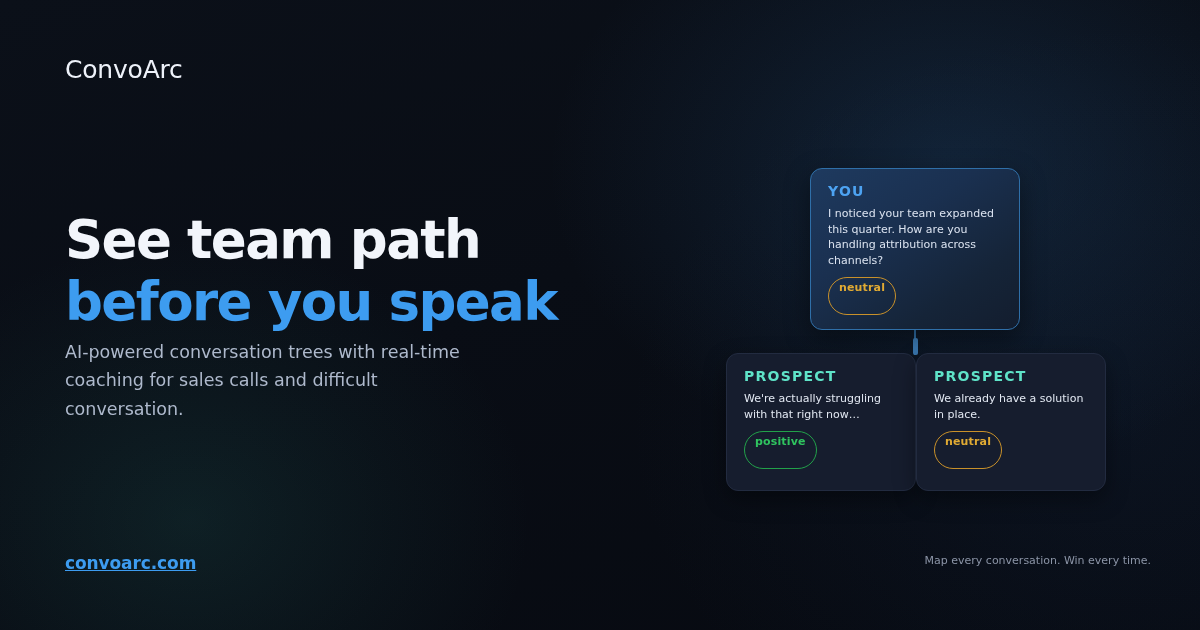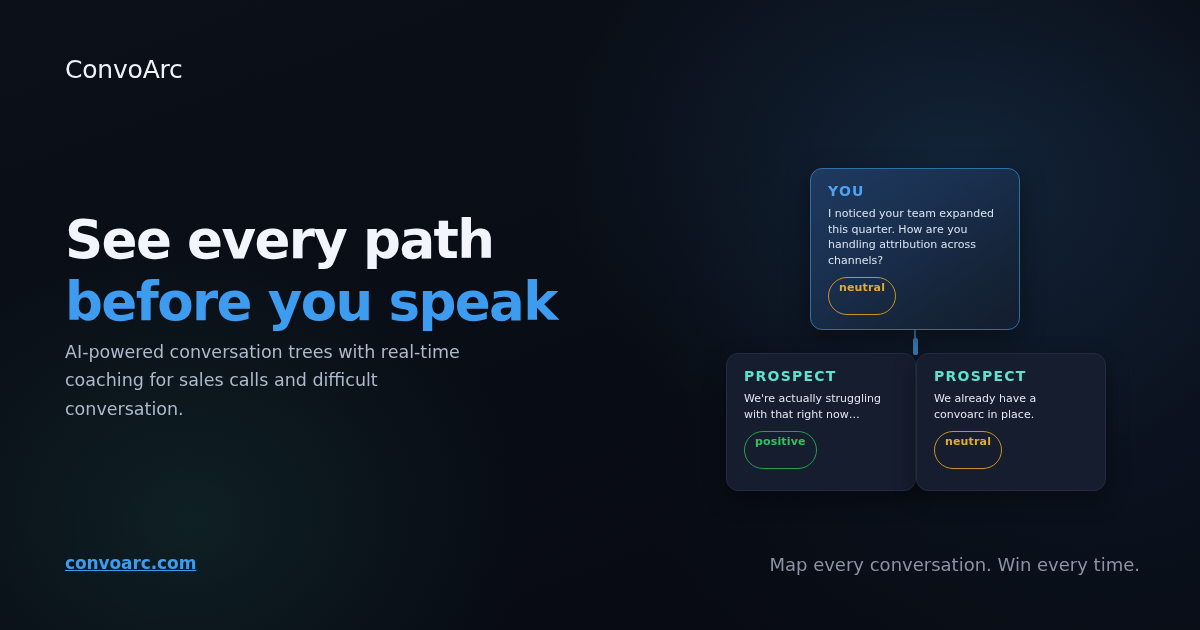--- a/index.html
+++ b/index.html
@@ -47,22 +47,22 @@
     color:#aeb9cc;
   }
 
   
   #site-url {
     position:absolute; left:65px; top:553px;
     font-size:17px; font-weight:700; letter-spacing:-0.1px;
     color:#3d9cf0;
   }
   #tagline {
-    position:absolute; right:60px; top:554px;
-    font-size:18px; color:#8b94a6;
+    position:absolute; right:49px; top:554px;
+    font-size:11px; color:#8b94a6;
   }
 
   
   #tree { position:absolute; left:700px; top:150px; width:430px; height:340px; }
 
   .connector {
     position:absolute;
     background:#2f6fa8;
   }
   .connector.stem { left:214px; top:172px; width:2px; height:33px; }
@@ -114,21 +114,21 @@
   .badge.positive { color:#2fc45f; border:1px solid #22a14a; }
 </style>
 </head>
 <body>
 
 <div id="stage">
 
   <div id="brand">ConvoArc</div>
 
   <h1 id="headline">
-    <span class="l1">See every path</span>
+    <span class="l1">See team path</span>
     <span class="l2">before you speak</span>
   </h1>
 
   <p id="subcopy">AI-powered conversation trees with real-time coaching for sales calls and difficult conversation.</p>
 
   <div id="tree">
 
     <div class="connector stem"></div>
     <div class="connector nub"></div>
 
@@ -139,21 +139,21 @@
     </div>
 
     <div class="node prospect left">
       <div class="speaker prospect-label">PROSPECT</div>
       <div class="msg">We're actually struggling with that right now…</div>
       <span class="badge positive">positive</span>
     </div>
 
     <div class="node prospect right">
       <div class="speaker prospect-label">PROSPECT</div>
-      <div class="msg">We already have a convoarc in place.</div>
+      <div class="msg">We already have a solution in place.</div>
       <span class="badge neutral">neutral</span>
     </div>
 
   </div>
 
   <a id="site-url" href="#">convoarc.com</a>
   <div id="tagline">Map every conversation. Win every time.</div>
 
 </div>
 

